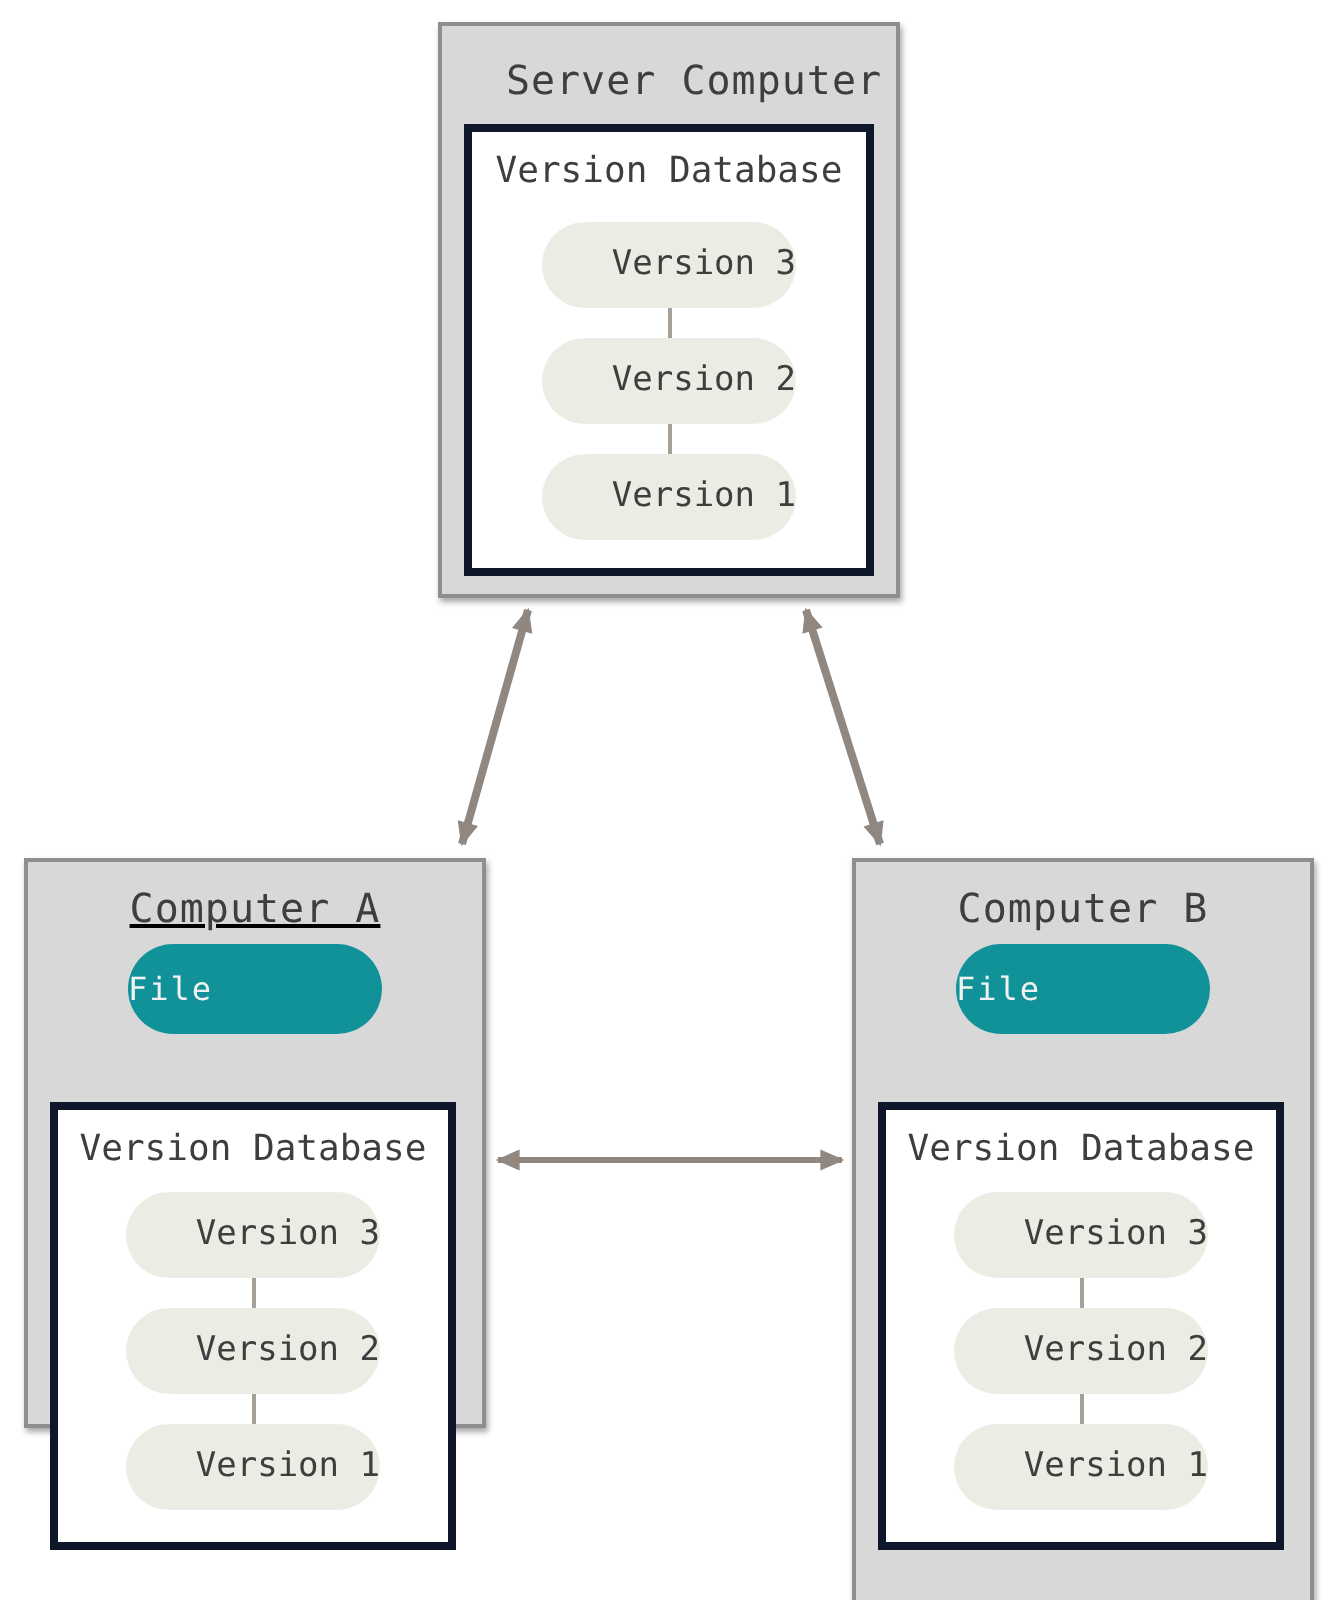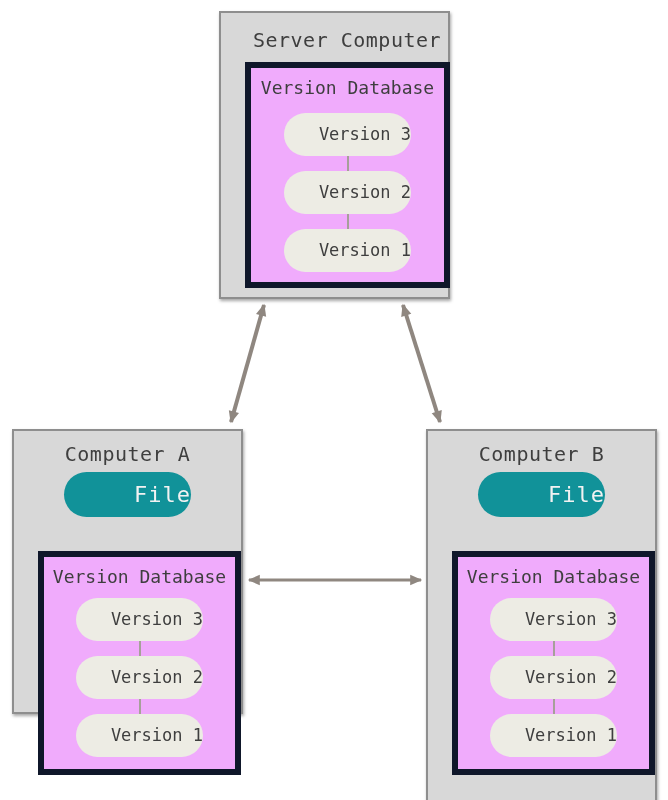--- a/index.html
+++ b/index.html
@@ -21,39 +21,39 @@
     pointer-events: none;
   }
 
   .machine {
     position: absolute;
     background: #d8d8d8;
     border: 2px solid #8e8e8e;
     box-shadow: 1px 2px 3px rgba(0,0,0,0.35);
   }
   .machine.server     { left: 219px; top: 11px;  width: 231px; height: 288px; }
-  .machine.computer-a { left: 12px;  top: 429px; width: 231px; height: 285px; }
+  .machine.computer-a { left: 12px;  top: 429px; width: 231px; height: 285px; text-decoration: underline; }
   .machine.computer-b { left: 426px; top: 429px; width: 231px; height: 420px; }
 
   .machine-title {
     text-align: center;
     font-size: 20px;
     color: #3e3e3e;
     letter-spacing: 0.5px;
     white-space: nowrap;
   }
   .server .machine-title { margin-top: 15px; padding-left: 25px; }
   .computer-a .machine-title, .computer-b .machine-title { margin-top: 11px; }
 
   .db {
     position: absolute;
-    left: 24px;
+    left: 11px;
     width: 203px;
-    background: #f0abfc;
-    border: 6px solid #0f172a;
+    background: #ffffff;
+    border: 4px solid #0f172a;
   }
   .server .db { top: 49px; height: 226px; width: 205px; }
   .computer-a .db, .computer-b .db { top: 120px; height: 224px; }
 
   .db-title {
     text-align: center;
     font-size: 18px;
     color: #3e3e3e;
     margin-top: 9px;
     white-space: nowrap;
@@ -83,23 +83,23 @@
 
   .file-pill {
     position: absolute;
     left: 50px;
     top: 41px;
     width: 127px;
     height: 45px;
     border-radius: 23px;
     background: #119299;
     color: #f2f2f2;
-    text-align: right;
+    text-align: left;
     line-height: 45px;
-    font-size: 22px;
+    font-size: 16px;
     letter-spacing: 1px;
   }
 </style>
 </head>
 <body>
 
 <div class="canvas">
 
   <svg class="arrows-layer" width="668" height="800" viewBox="0 0 668 800" xmlns="http://www.w3.org/2000/svg">
     <defs>

